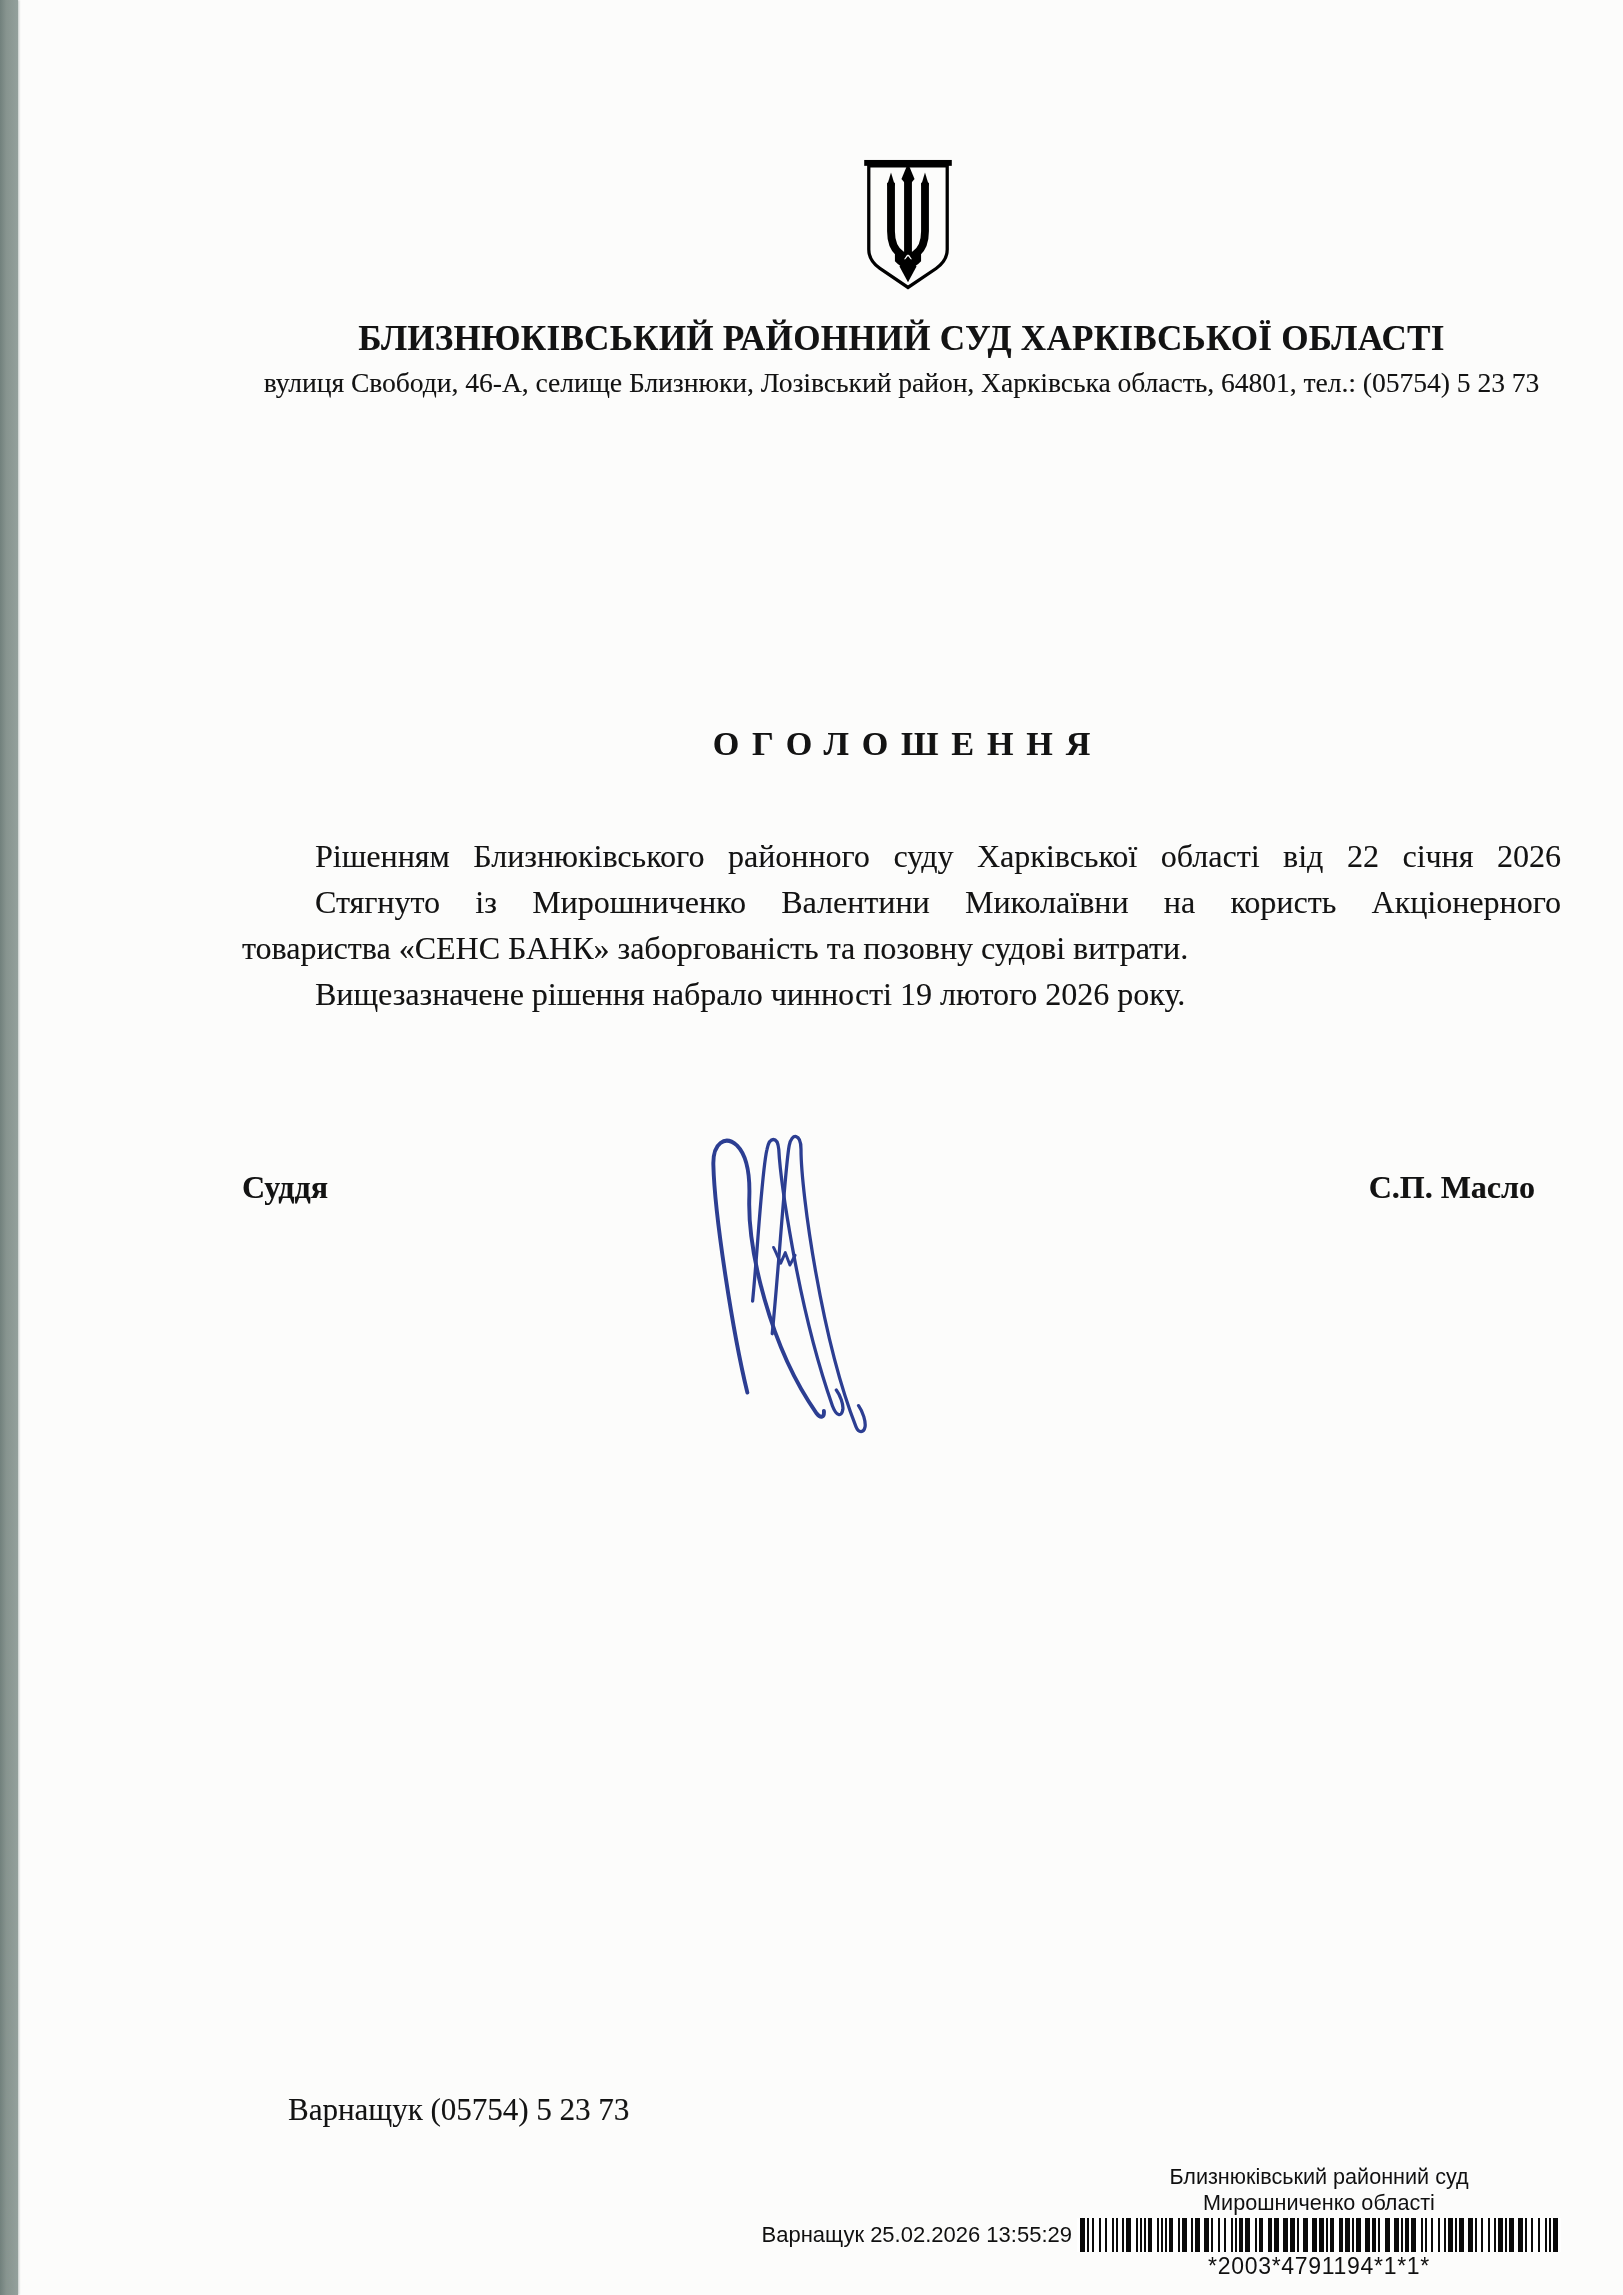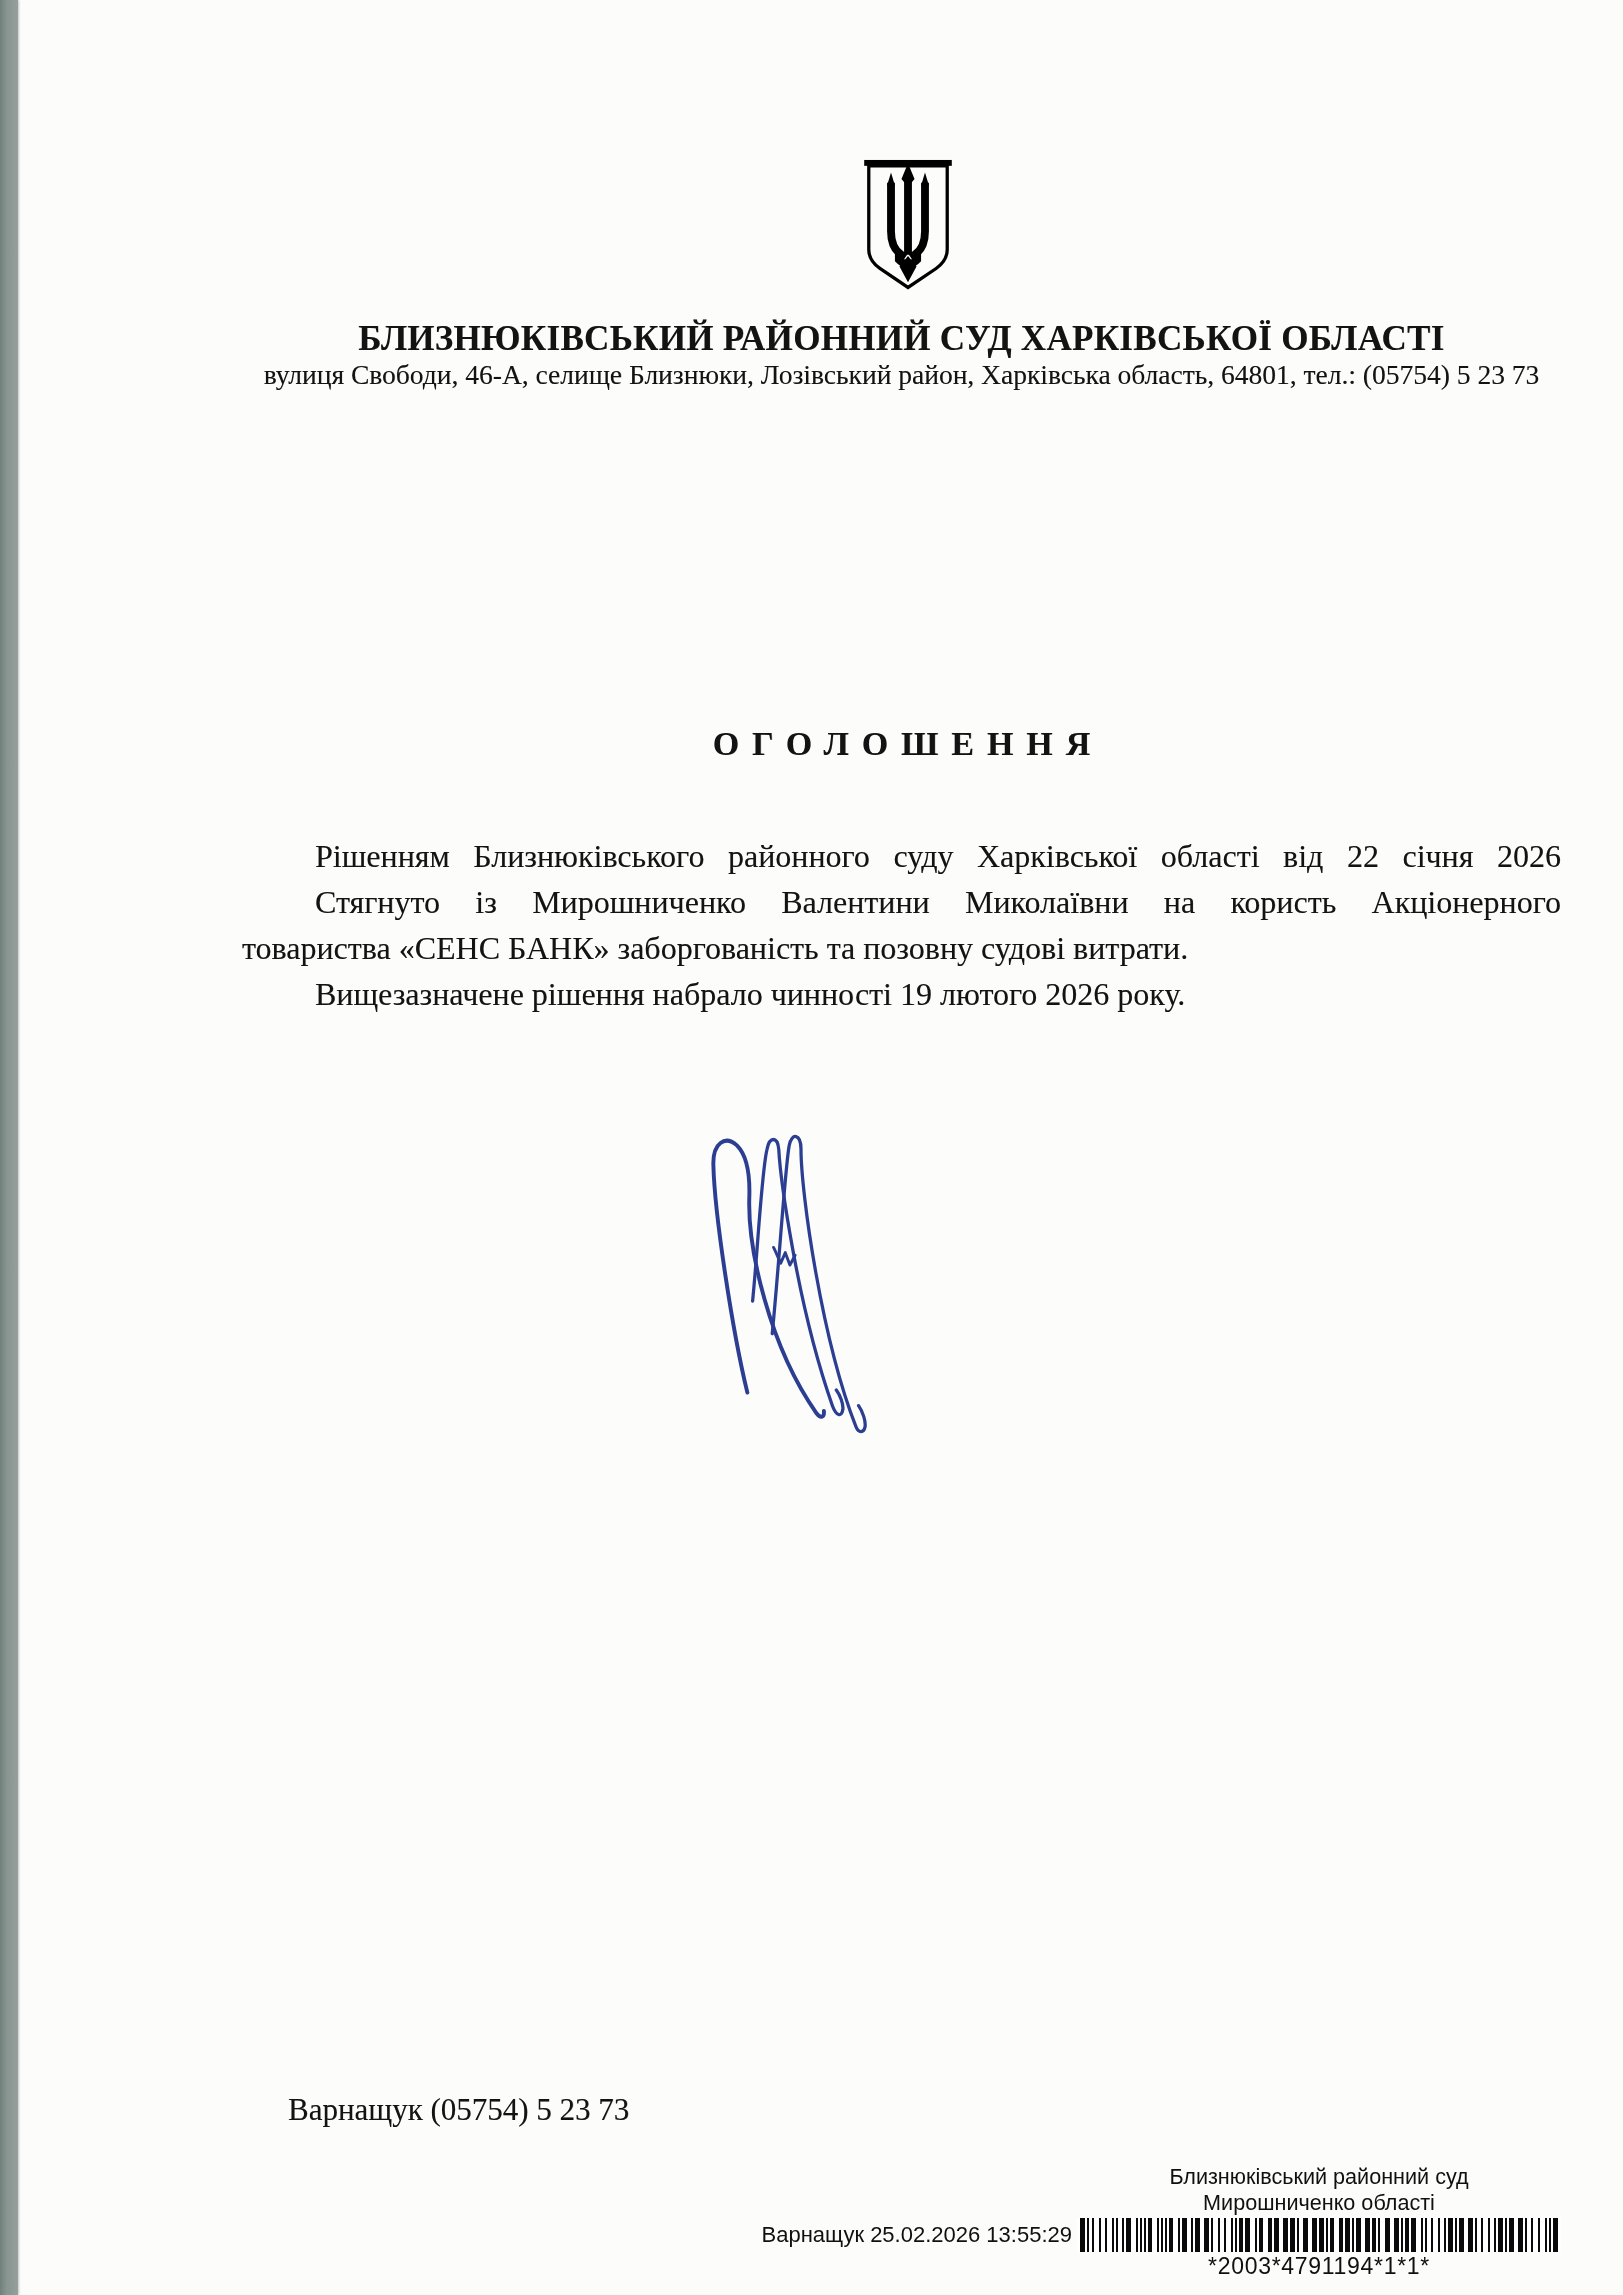--- a/index.html
+++ b/index.html
@@ -18,21 +18,21 @@
     background:linear-gradient(to right,#71807c 0%,#87948f 35%,#93a09c 100%);
     box-shadow:1.3px 0 2px rgba(120,135,130,.45);
   }
   .doc-text{ text-shadow:0.3px 0.3px 0.4px rgba(0,0,0,.32); }
 
   .emblem{ position:absolute; left:862px; top:158px; width:92px; height:134px; }
 
   .content{ position:absolute; left:242px; width:1319px; }
 
   .court-name{ top:319px; text-align:center; font-weight:bold; font-size:35px; line-height:39px; letter-spacing:0.3px; }
-  .court-address{ top:360px; text-align:center; font-size:27.5px; line-height:30px; }
+  .court-address{ top:368px; text-align:center; font-size:27.5px; line-height:30px; }
   .court-contacts{ top:398px; text-align:center; font-size:27.5px; line-height:30px; }
 
   .case-block{ top:496px; font-size:32px; line-height:41px; }
 
   .title{ top:725px; text-align:center; font-weight:bold; font-size:34px; letter-spacing:.38em; text-indent:.38em; }
 
   .body-block{ top:833px; font-size:32px; }
   .body-line{ line-height:46px; white-space:nowrap; }
   .body-line.justify{ white-space:normal; text-align:justify; text-align-last:justify; }
   .body-line.indent{ padding-left:73px; }
@@ -90,20 +90,24 @@
 
   <div class="content title doc-text" style="position:absolute;">ОГОЛОШЕННЯ</div>
 
   <div class="content body-block doc-text" style="position:absolute;">
       <div class="body-line indent justify">Рішенням Близнюківського районного суду Харківської області від 22 січня 2026</div>
       <div class="body-line indent justify">Стягнуто із Мирошниченко Валентини Миколаївни на користь Акціонерного</div>
       <div class="body-line">товариства «СЕНС БАНК» заборгованість та позовну судові витрати.</div>
       <div class="body-line indent">Вищезазначене рішення набрало чинності 19 лютого 2026 року.</div>
     </div>
 
+  <div class="content judge-row doc-text" style="position:absolute;">
+    <span>Суддя</span>
+    <span class="judge-name">С.П. Масло</span>
+  </div>
 
   <svg class="signature" viewBox="0 0 270 500" xmlns="http://www.w3.org/2000/svg">
     <path class="sig-stroke" stroke-width="6" d="M 66 400 C 44 310 16 130 14 52 C 13 18 32 6 50 22 C 64 36 70 66 69 100 C 66 180 100 330 172 432 C 178 440 184 438 183 428" stroke="#2c3e92"></path>
     <path class="sig-stroke" stroke-width="5" d="M 74 260 C 82 180 88 60 96 28 C 100 8 112 8 114 28 C 116 64 140 260 196 420 C 202 436 210 438 212 426 C 213 418 208 404 202 396" stroke="#2c3e92"></path>
     <path class="sig-stroke" stroke-width="5" d="M 104 310 C 114 210 124 52 130 22 C 134 2 148 4 148 28 C 148 95 180 320 232 452 C 236 462 244 462 246 452 C 247 444 243 430 236 420" stroke="#2c3e92"></path>
     <path class="sig-stroke" stroke-width="4.5" d="M 106 178 C 110 186 114 196 117 202 L 124 186 L 131 205 L 139 190" stroke="#2c3e92"></path>
   </svg>
 
   <div class="clerk-line doc-text">Варнащук (05754) 5 23 73</div>
 

